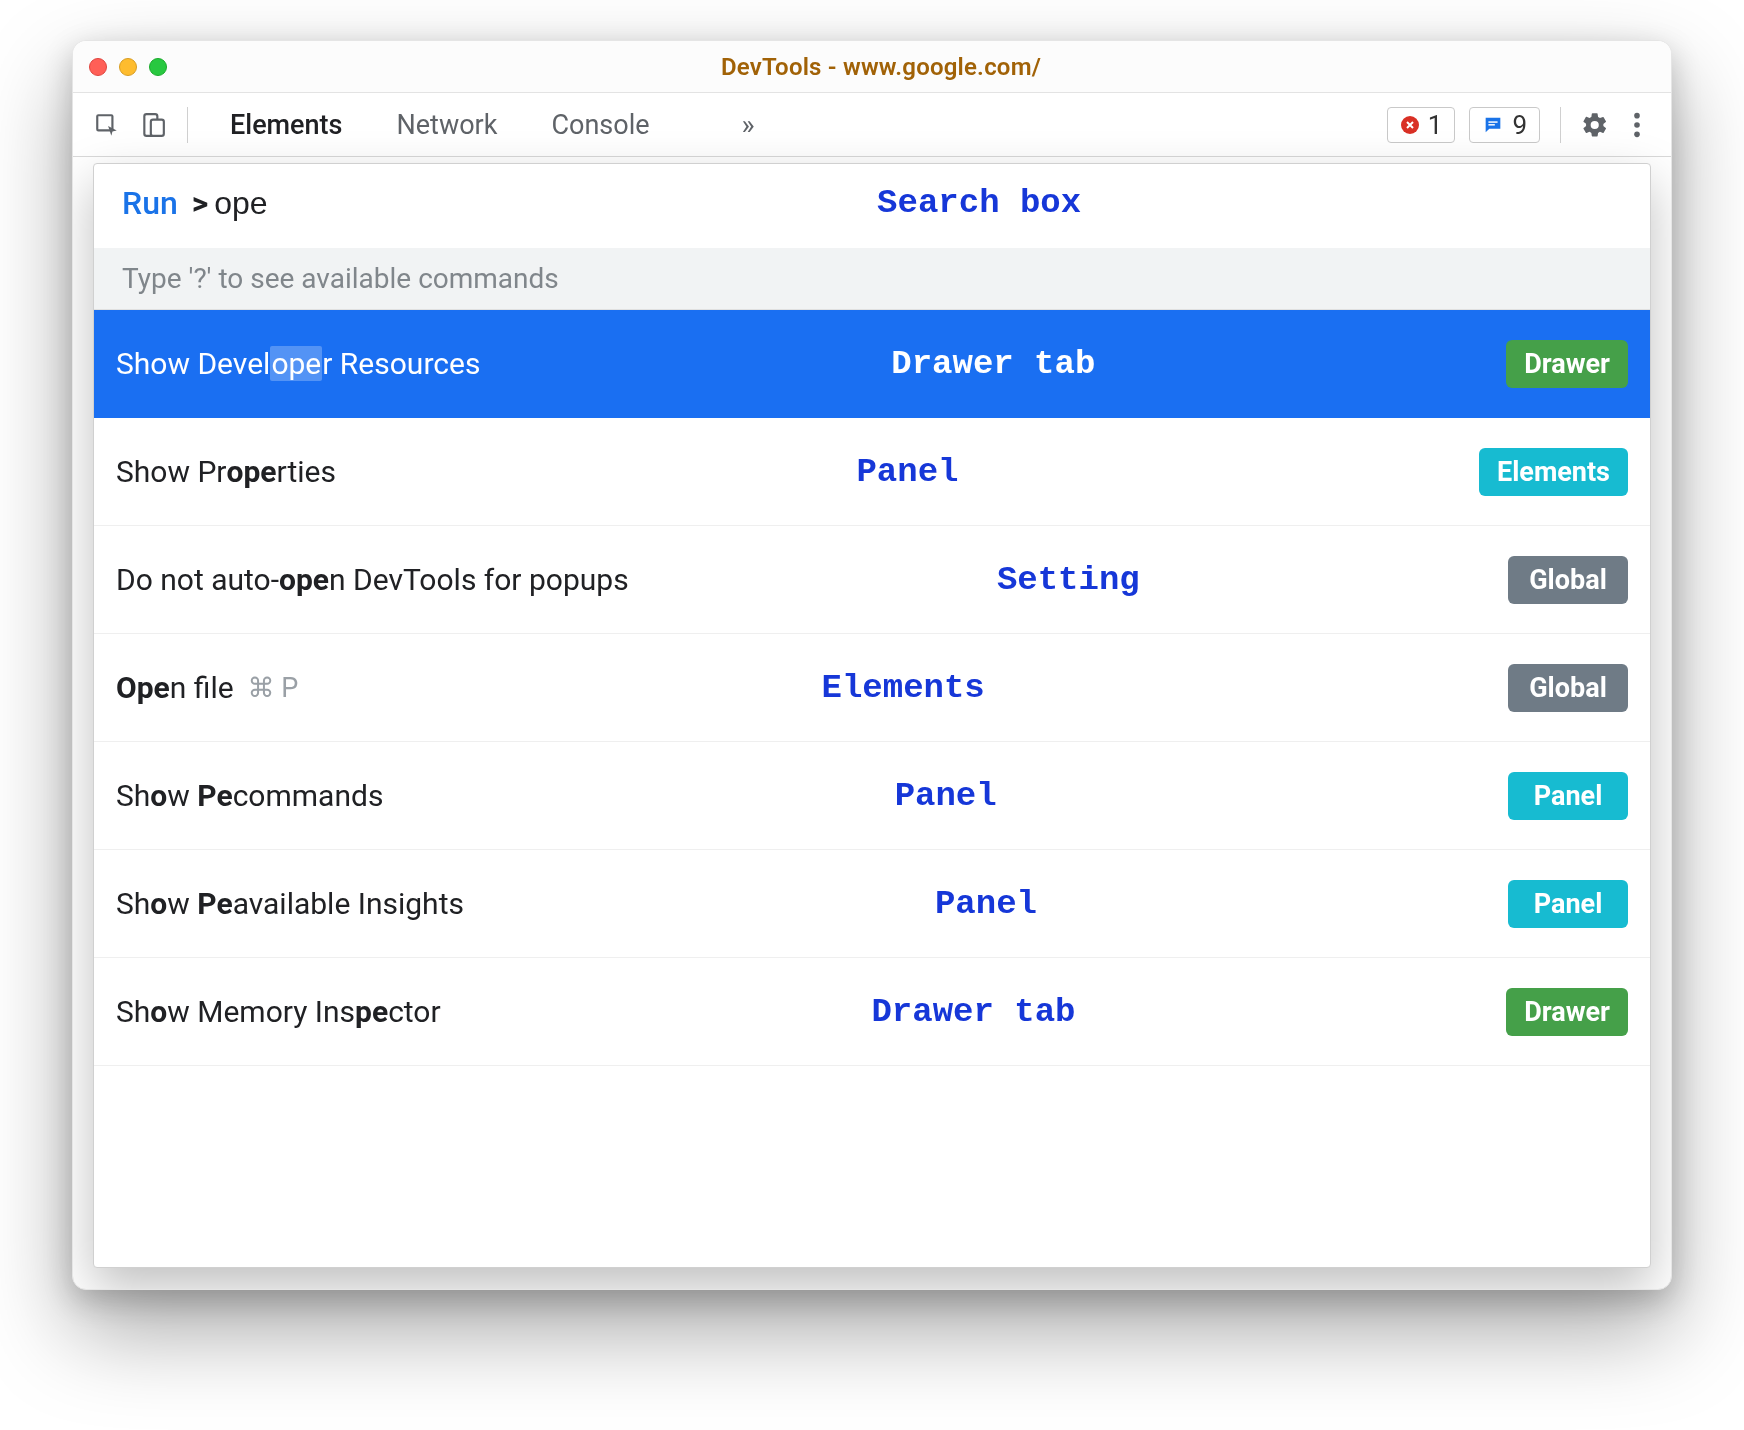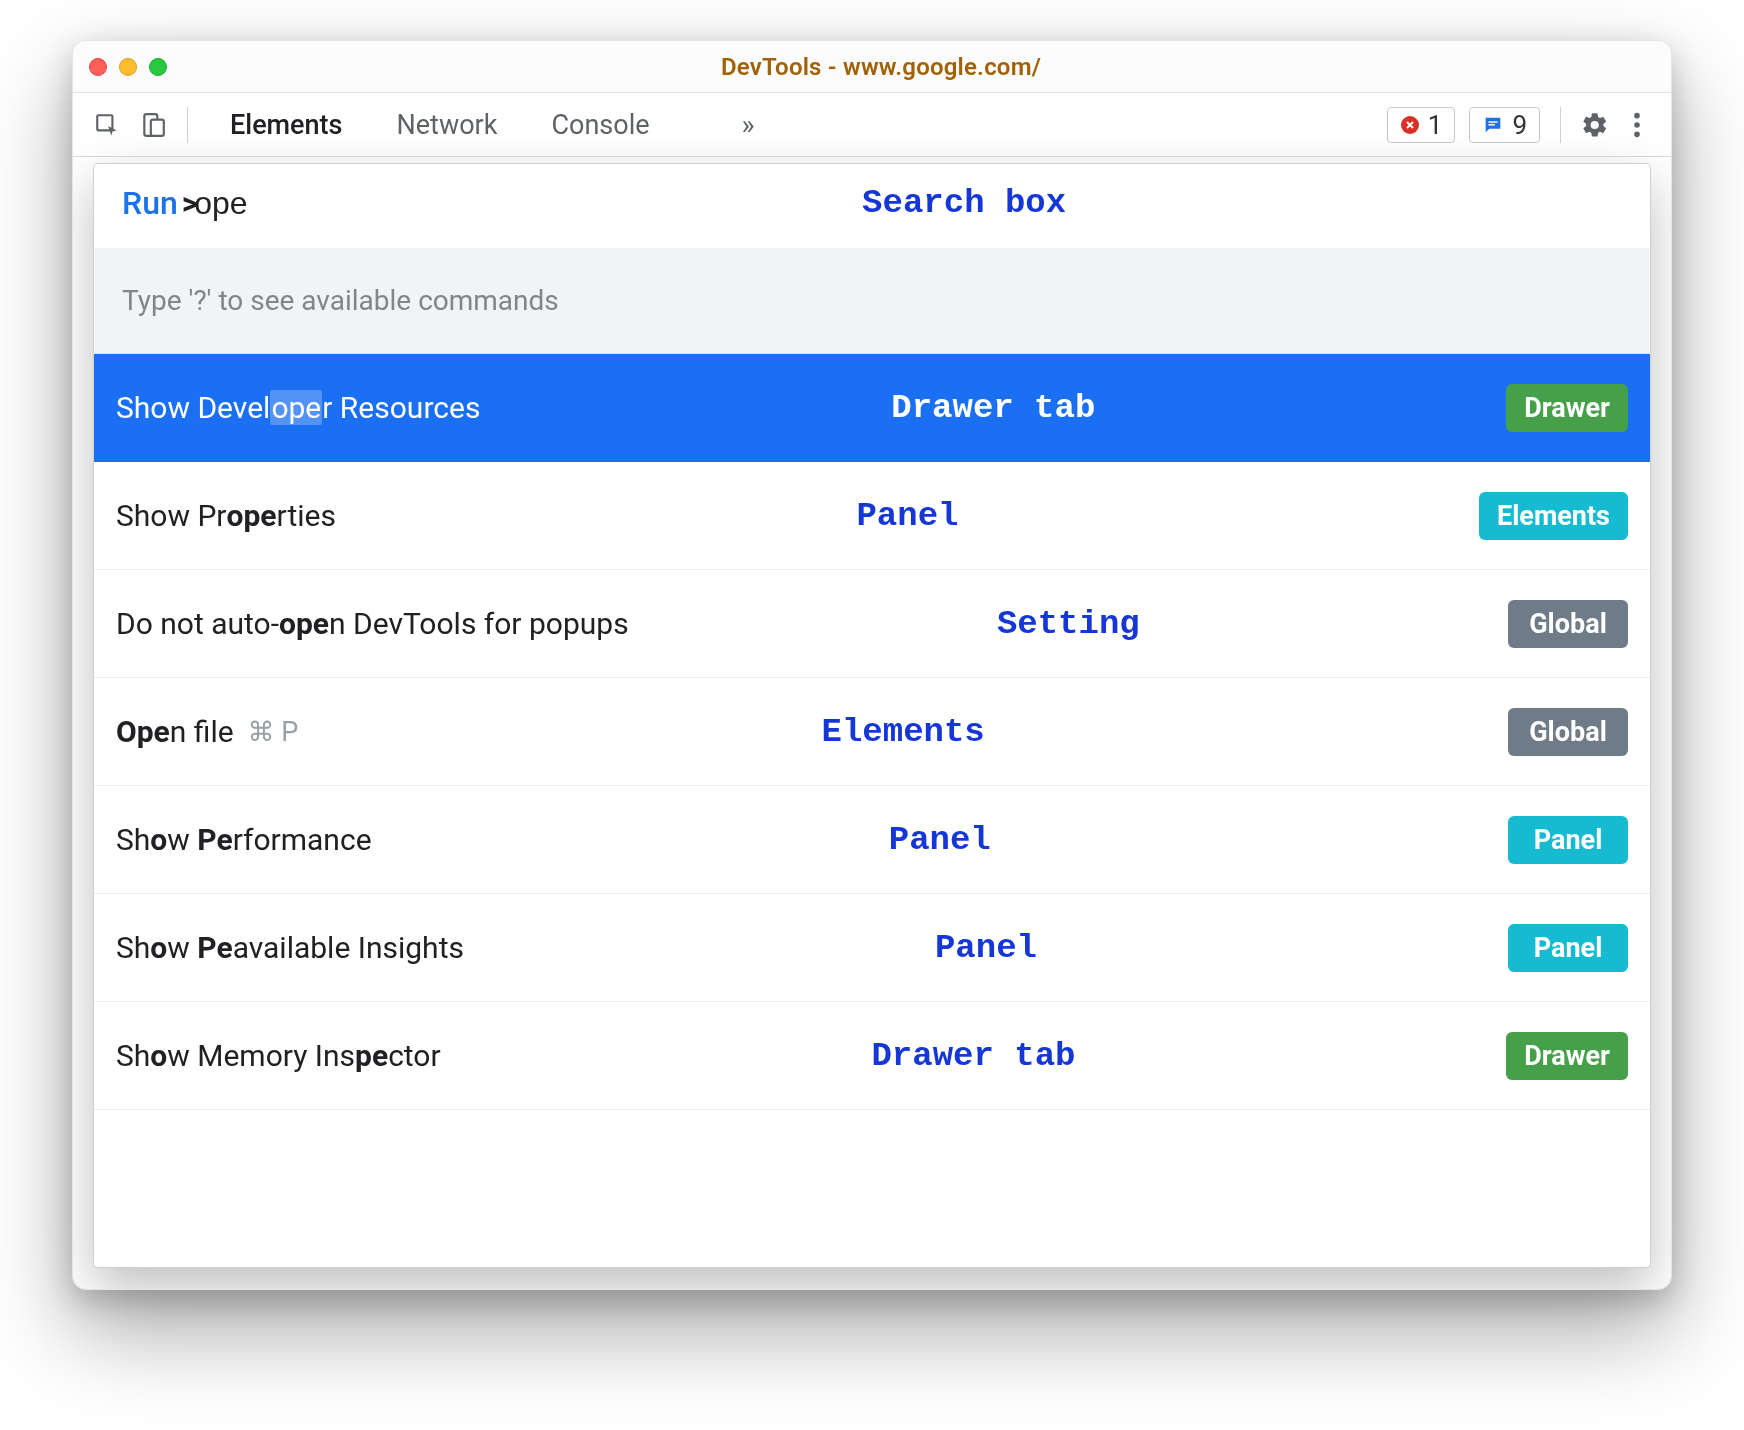--- a/index.html
+++ b/index.html
@@ -103,20 +103,21 @@
     border-radius: 4px;
     box-shadow: 0 20px 50px rgba(0,0,0,0.25);
     overflow: hidden;
     display:flex;
     flex-direction: column;
   }
 
   .search-row {
     display:flex;
     align-items:center;
+    gap:10px;
     padding: 20px 36px 26px 28px;
   }
   .search-run {
     color:#1a73e8;
     font-size:32px;
     font-weight:500;
   }
   .search-gt {
     color:#202124;
     font-size:32px;
@@ -140,21 +141,21 @@
     font-size:34px;
     font-weight:700;
     white-space:nowrap;
     font-family:Liberation Mono, monospace;
   }
 
   .hint {
     background:#f1f3f4;
     color:#80868b;
     font-size:28px;
-    padding: 36px 28px;
+    padding: 14px 28px;
     border-bottom:1px solid #e0e0e0;
   }
 
   .results { flex:1; overflow:hidden; position:relative; }
   .result {
     display:flex;
     align-items:center;
     padding: 0 22px;
     height: 108px;
     border-bottom:1px solid #efefef;
@@ -322,21 +323,21 @@
           </div>
           <div class="result">
             <span class="label"><span class="b">Ope</span><span>n file</span></span>
             <span class="shortcut">⌘ P</span>
             <div class="annot-cell">
               <span class="annot">Elements</span>
             </div>
             <span class="badge global">Global</span>
           </div>
           <div class="result">
-            <span class="label"><span>Sh</span><span class="b">o</span><span>w </span><span class="b">Pe</span><span>rformance</span></span>
+            <span class="label"><span>Sh</span><span class="b">o</span><span>w </span><span class="b">Pe</span><span>commands</span></span>
             <div class="annot-cell">
               <span class="annot">Panel</span>
             </div>
             <span class="badge panel">Panel</span>
           </div>
           <div class="result">
             <span class="label"><span>Sh</span><span class="b">o</span><span>w </span><span class="b">Pe</span><span>available Insights</span></span>
             <div class="annot-cell">
               <span class="annot">Panel</span>
             </div>

